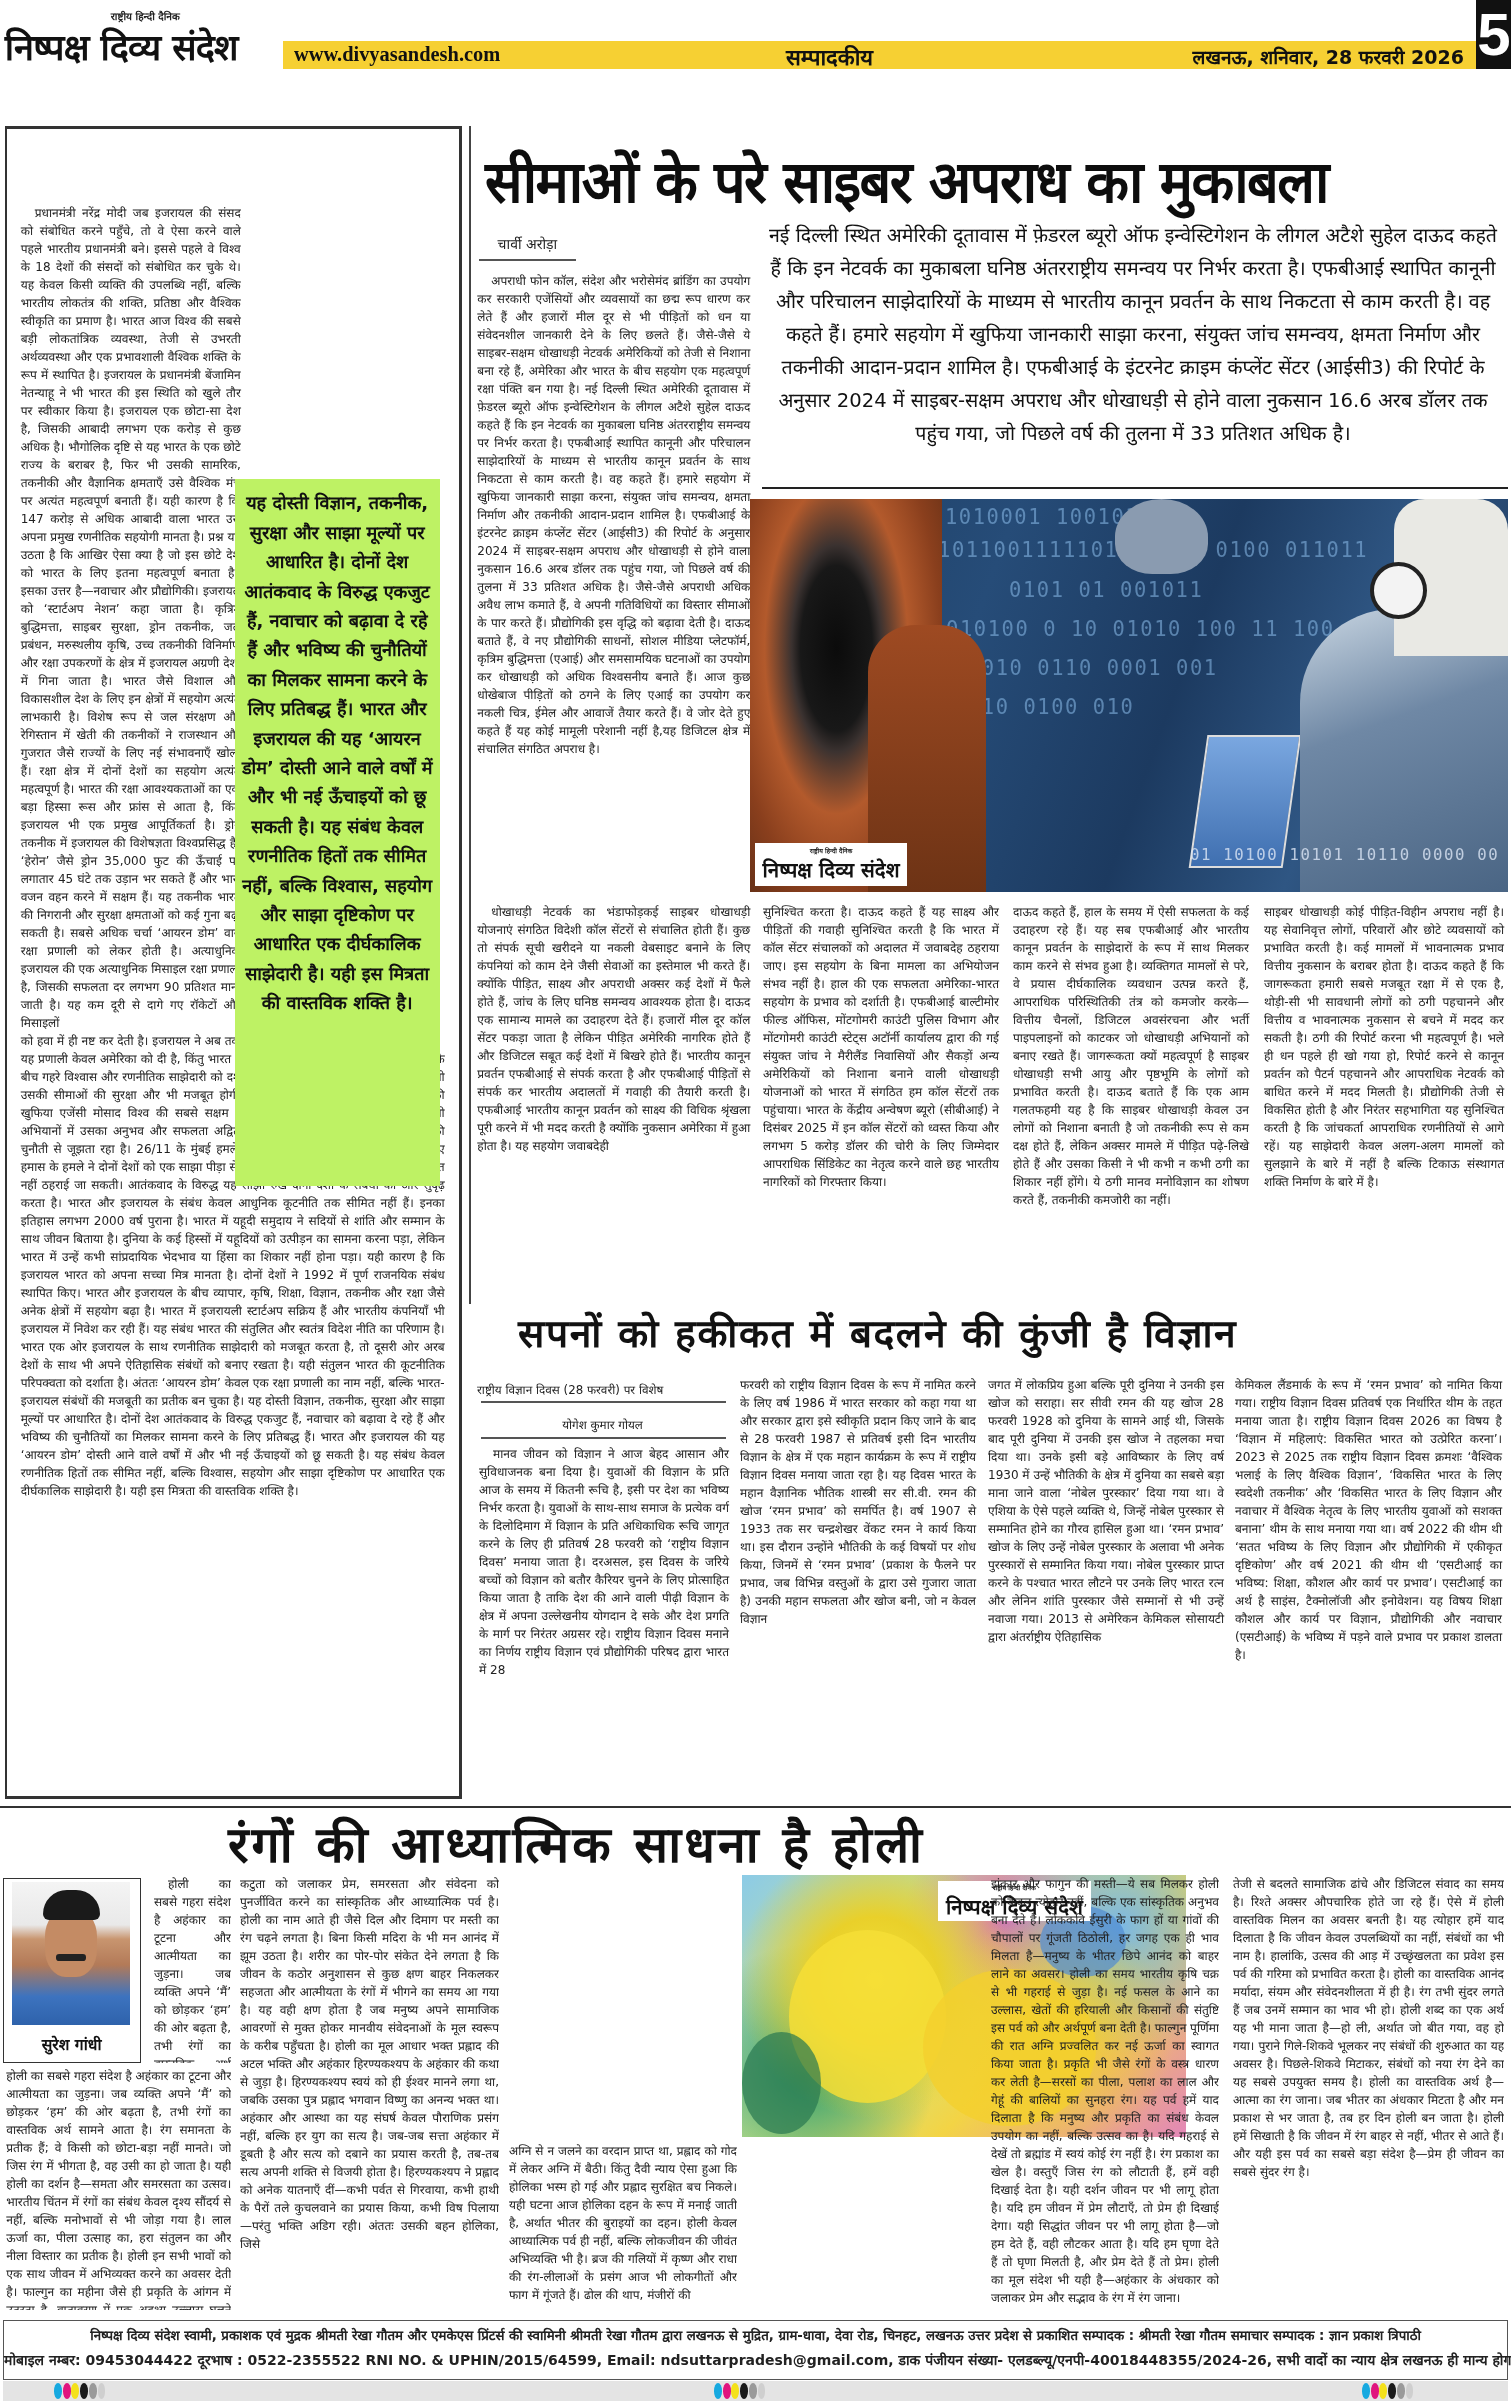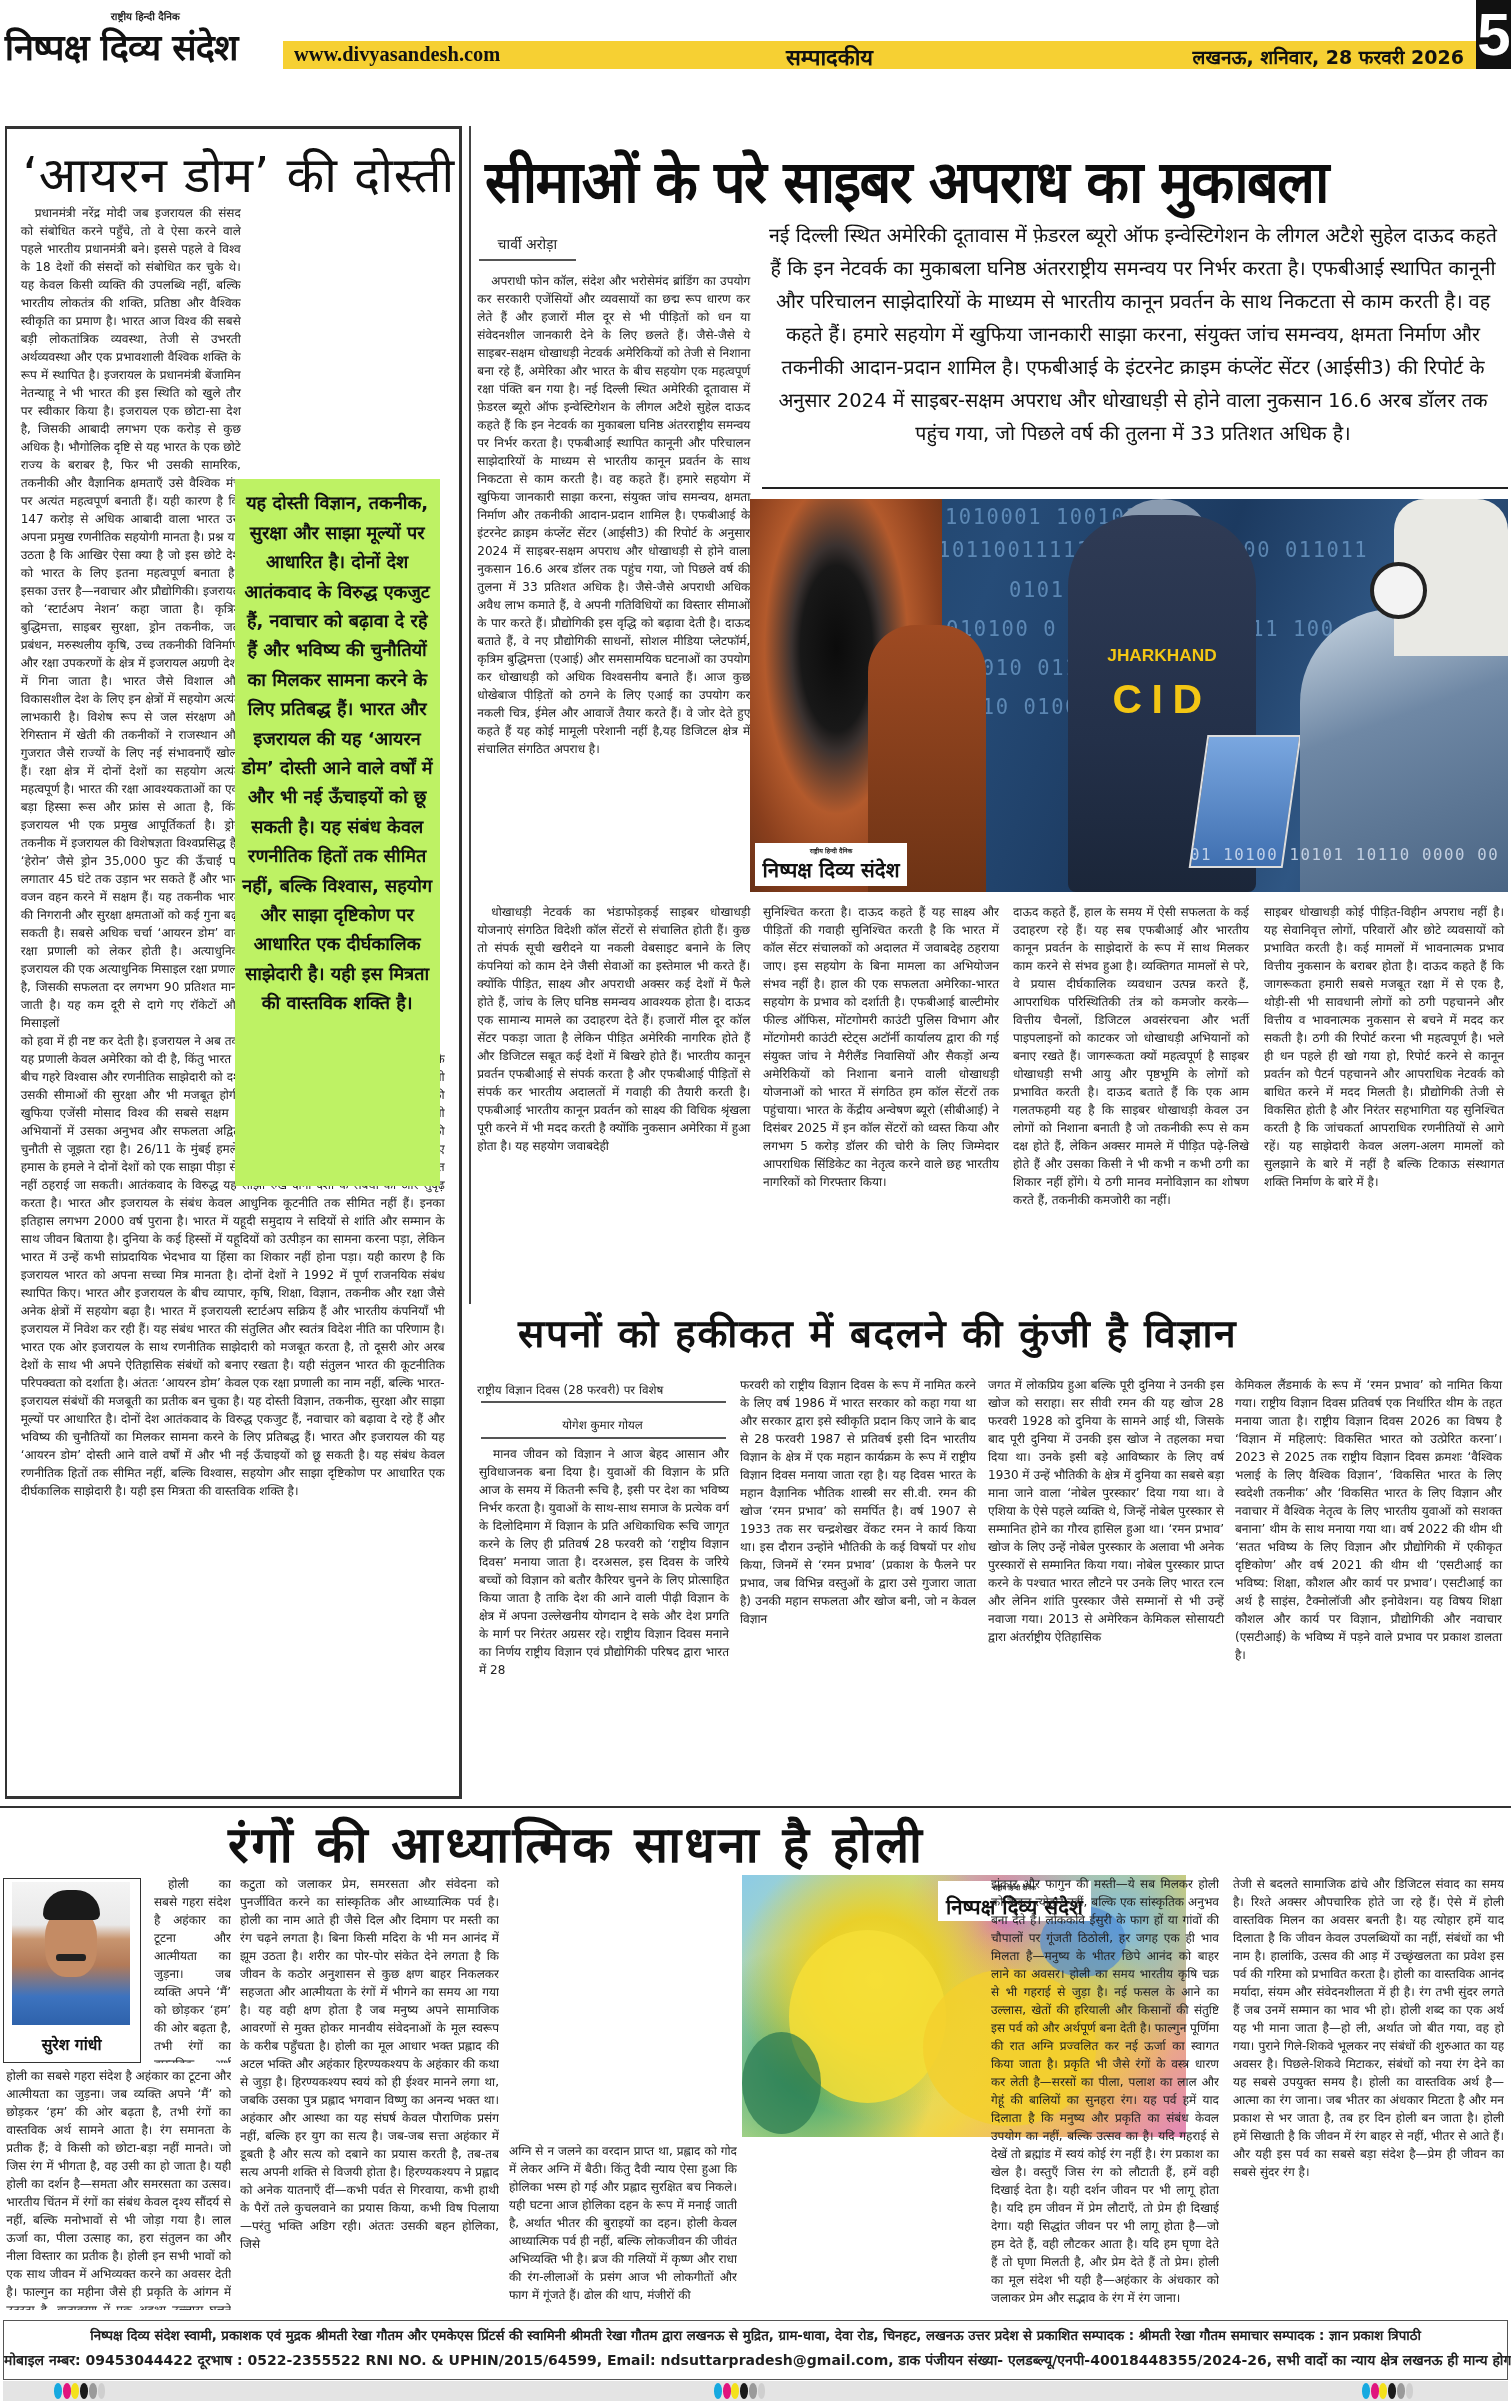--- a/index.html
+++ b/index.html
@@ -102,21 +102,20 @@
   </div>
   <div class="ybar" style="background: rgb(246, 208, 51);">
     <a class="url">www.divyasandesh.com</a>
     <div class="section">सम्पादकीय</div>
     <div class="date">लखनऊ, शनिवार, 28 फरवरी 2026</div>
   </div>
   <div class="pageno">5</div>
 </header>
 
 <section class="edit-box">
-  <h1 class="edit-title">‘आयरन डोम’ की दोस्ती</h1>
   <div class="edit-text txt">
     <div class="float-gap"></div>
     <p>प्रधानमंत्री नरेंद्र मोदी जब इजरायल की संसद को संबोधित करने पहुँचे, तो वे ऐसा करने वाले पहले भारतीय प्रधानमंत्री बने। इससे पहले वे विश्व के 18 देशों की संसदों को संबोधित कर चुके थे। यह केवल किसी व्यक्ति की उपलब्धि नहीं, बल्कि भारतीय लोकतंत्र की शक्ति, प्रतिष्ठा और वैश्विक स्वीकृति का प्रमाण है। भारत आज विश्व की सबसे बड़ी लोकतांत्रिक व्यवस्था, तेजी से उभरती अर्थव्यवस्था और एक प्रभावशाली वैश्विक शक्ति के रूप में स्थापित है। इजरायल के प्रधानमंत्री बेंजामिन नेतन्याहू ने भी भारत की इस स्थिति को खुले तौर पर स्वीकार किया है। इजरायल एक छोटा-सा देश है, जिसकी आबादी लगभग एक करोड़ से कुछ अधिक है। भौगोलिक दृष्टि से यह भारत के एक छोटे राज्य के बराबर है, फिर भी उसकी सामरिक, तकनीकी और वैज्ञानिक क्षमताएँ उसे वैश्विक मंच पर अत्यंत महत्वपूर्ण बनाती हैं। यही कारण है कि 147 करोड़ से अधिक आबादी वाला भारत उसे अपना प्रमुख रणनीतिक सहयोगी मानता है। प्रश्न यह उठता है कि आखिर ऐसा क्या है जो इस छोटे देश को भारत के लिए इतना महत्वपूर्ण बनाता है? इसका उत्तर है—नवाचार और प्रौद्योगिकी। इजरायल को ‘स्टार्टअप नेशन’ कहा जाता है। कृत्रिम बुद्धिमत्ता, साइबर सुरक्षा, ड्रोन तकनीक, जल प्रबंधन, मरुस्थलीय कृषि, उच्च तकनीकी विनिर्माण और रक्षा उपकरणों के क्षेत्र में इजरायल अग्रणी देशों में गिना जाता है। भारत जैसे विशाल और विकासशील देश के लिए इन क्षेत्रों में सहयोग अत्यंत लाभकारी है। विशेष रूप से जल संरक्षण और रेगिस्तान में खेती की तकनीकों ने राजस्थान और गुजरात जैसे राज्यों के लिए नई संभावनाएँ खोली हैं। रक्षा क्षेत्र में दोनों देशों का सहयोग अत्यंत महत्वपूर्ण है। भारत की रक्षा आवश्यकताओं का एक बड़ा हिस्सा रूस और फ्रांस से आता है, किंतु इजरायल भी एक प्रमुख आपूर्तिकर्ता है। ड्रोन तकनीक में इजरायल की विशेषज्ञता विश्वप्रसिद्ध है। ‘हेरोन’ जैसे ड्रोन 35,000 फुट की ऊँचाई पर लगातार 45 घंटे तक उड़ान भर सकते हैं और भारी वजन वहन करने में सक्षम हैं। यह तकनीक भारत की निगरानी और सुरक्षा क्षमताओं को कई गुना बढ़ा सकती है। सबसे अधिक चर्चा ‘आयरन डोम’ वायु रक्षा प्रणाली को लेकर होती है। अत्याधुनिक इजरायल की एक अत्याधुनिक मिसाइल रक्षा प्रणाली है, जिसकी सफलता दर लगभग 90 प्रतिशत मानी जाती है। यह कम दूरी से दागे गए रॉकेटों और मिसाइलों</p>
     <p style="text-indent:0">को हवा में ही नष्ट कर देती है। इजरायल ने अब तक यह प्रणाली केवल अमेरिका को दी है, किंतु भारत को इसे उपलब्ध कराने की संभावना दोनों देशों के बीच गहरे विश्वास और रणनीतिक साझेदारी को दर्शाती है। यदि भारत को यह प्रणाली मिलती है, तो उसकी सीमाओं की सुरक्षा और भी मजबूत होगी। खुफिया तंत्र की बात करें, तो इजरायल की खुफिया एजेंसी मोसाद विश्व की सबसे सक्षम एजेंसियों में गिनी जाती है। आतंकवाद विरोधी अभियानों में उसका अनुभव और सफलता अद्वितीय है। भारत भी लंबे समय से आतंकवाद की चुनौती से जूझता रहा है। 26/11 के मुंबई हमले और 7 अक्टूबर 2023 को इजरायल पर हुए हमास के हमले ने दोनों देशों को एक साझा पीड़ा से जोड़ दिया। इस तरह की परिस्थिति में न्यायसंगत नहीं ठहराई जा सकती। आतंकवाद के विरुद्ध यह साझा रुख दोनों देशों के संबंधों को और सुदृढ़ करता है। भारत और इजरायल के संबंध केवल आधुनिक कूटनीति तक सीमित नहीं हैं। इनका इतिहास लगभग 2000 वर्ष पुराना है। भारत में यहूदी समुदाय ने सदियों से शांति और सम्मान के साथ जीवन बिताया है। दुनिया के कई हिस्सों में यहूदियों को उत्पीड़न का सामना करना पड़ा, लेकिन भारत में उन्हें कभी सांप्रदायिक भेदभाव या हिंसा का शिकार नहीं होना पड़ा। यही कारण है कि इजरायल भारत को अपना सच्चा मित्र मानता है। दोनों देशों ने 1992 में पूर्ण राजनयिक संबंध स्थापित किए। भारत और इजरायल के बीच व्यापार, कृषि, शिक्षा, विज्ञान, तकनीक और रक्षा जैसे अनेक क्षेत्रों में सहयोग बढ़ा है। भारत में इजरायली स्टार्टअप सक्रिय हैं और भारतीय कंपनियाँ भी इजरायल में निवेश कर रही हैं। यह संबंध भारत की संतुलित और स्वतंत्र विदेश नीति का परिणाम है। भारत एक ओर इजरायल के साथ रणनीतिक साझेदारी को मजबूत करता है, तो दूसरी ओर अरब देशों के साथ भी अपने ऐतिहासिक संबंधों को बनाए रखता है। यही संतुलन भारत की कूटनीतिक परिपक्वता को दर्शाता है। अंततः ‘आयरन डोम’ केवल एक रक्षा प्रणाली का नाम नहीं, बल्कि भारत-इजरायल संबंधों की मजबूती का प्रतीक बन चुका है। यह दोस्ती विज्ञान, तकनीक, सुरक्षा और साझा मूल्यों पर आधारित है। दोनों देश आतंकवाद के विरुद्ध एकजुट हैं, नवाचार को बढ़ावा दे रहे हैं और भविष्य की चुनौतियों का मिलकर सामना करने के लिए प्रतिबद्ध हैं। भारत और इजरायल की यह ‘आयरन डोम’ दोस्ती आने वाले वर्षों में और भी नई ऊँचाइयों को छू सकती है। यह संबंध केवल रणनीतिक हितों तक सीमित नहीं, बल्कि विश्वास, सहयोग और साझा दृष्टिकोण पर आधारित एक दीर्घकालिक साझेदारी है। यही इस मित्रता की वास्तविक शक्ति है।</p>
   </div>
   <aside class="pullquote">यह दोस्ती विज्ञान, तकनीक, सुरक्षा और साझा मूल्यों पर आधारित है। दोनों देश आतंकवाद के विरुद्ध एकजुट हैं, नवाचार को बढ़ावा दे रहे हैं और भविष्य की चुनौतियों का मिलकर सामना करने के लिए प्रतिबद्ध हैं। भारत और इजरायल की यह ‘आयरन डोम’ दोस्ती आने वाले वर्षों में और भी नई ऊँचाइयों को छू सकती है। यह संबंध केवल रणनीतिक हितों तक सीमित नहीं, बल्कि विश्वास, सहयोग और साझा दृष्टिकोण पर आधारित एक दीर्घकालिक साझेदारी है। यही इस मित्रता की वास्तविक शक्ति है।</aside>
 </section>
 
 <section class="cyber-box">
   <h1 class="cyber-headline">सीमाओं के परे साइबर अपराध का मुकाबला</h1>
@@ -131,24 +130,20 @@
   <figure class="cyber-img">
     <div class="binary" style="left:181px;top:6.3px">01010001  10010111</div>
     <div class="binary" style="left:188px;top:39px">1011001111101  10 01  0100 011011</div>
     <div class="binary" style="left:259px;top:79px">0101 01   001011</div>
     <div class="binary" style="left:196px;top:118px">010100 0 10 01010  100  11  100</div>
     <div class="binary" style="left:204px;top:157px">11010  0110  0001  001</div>
     <div class="binary" style="left:204px;top:196px">1010 0100  010</div>
     <div class="hood"></div>
     <div class="hood-shoulder"></div>
     <div class="agent-head"></div>
-    <div class="agent">
-      <div class="jh">JHARKHAND</div>
-      <div class="cid">CID</div>
-    </div>
     <div class="laptop"></div>
     <div class="sketch"></div>
     <div class="cop"></div>
     <div class="lens"></div>
     <div class="binary" style="left:440px;top:346px;color:rgba(220,230,245,0.8);font-size:15.7px">01 10100 10101 10110 0000 00</div>
     <div class="img-logo">
       <div class="t">राष्ट्रीय हिन्दी दैनिक</div>
       <div class="n">निष्पक्ष दिव्य संदेश</div>
     </div>
   </figure>

